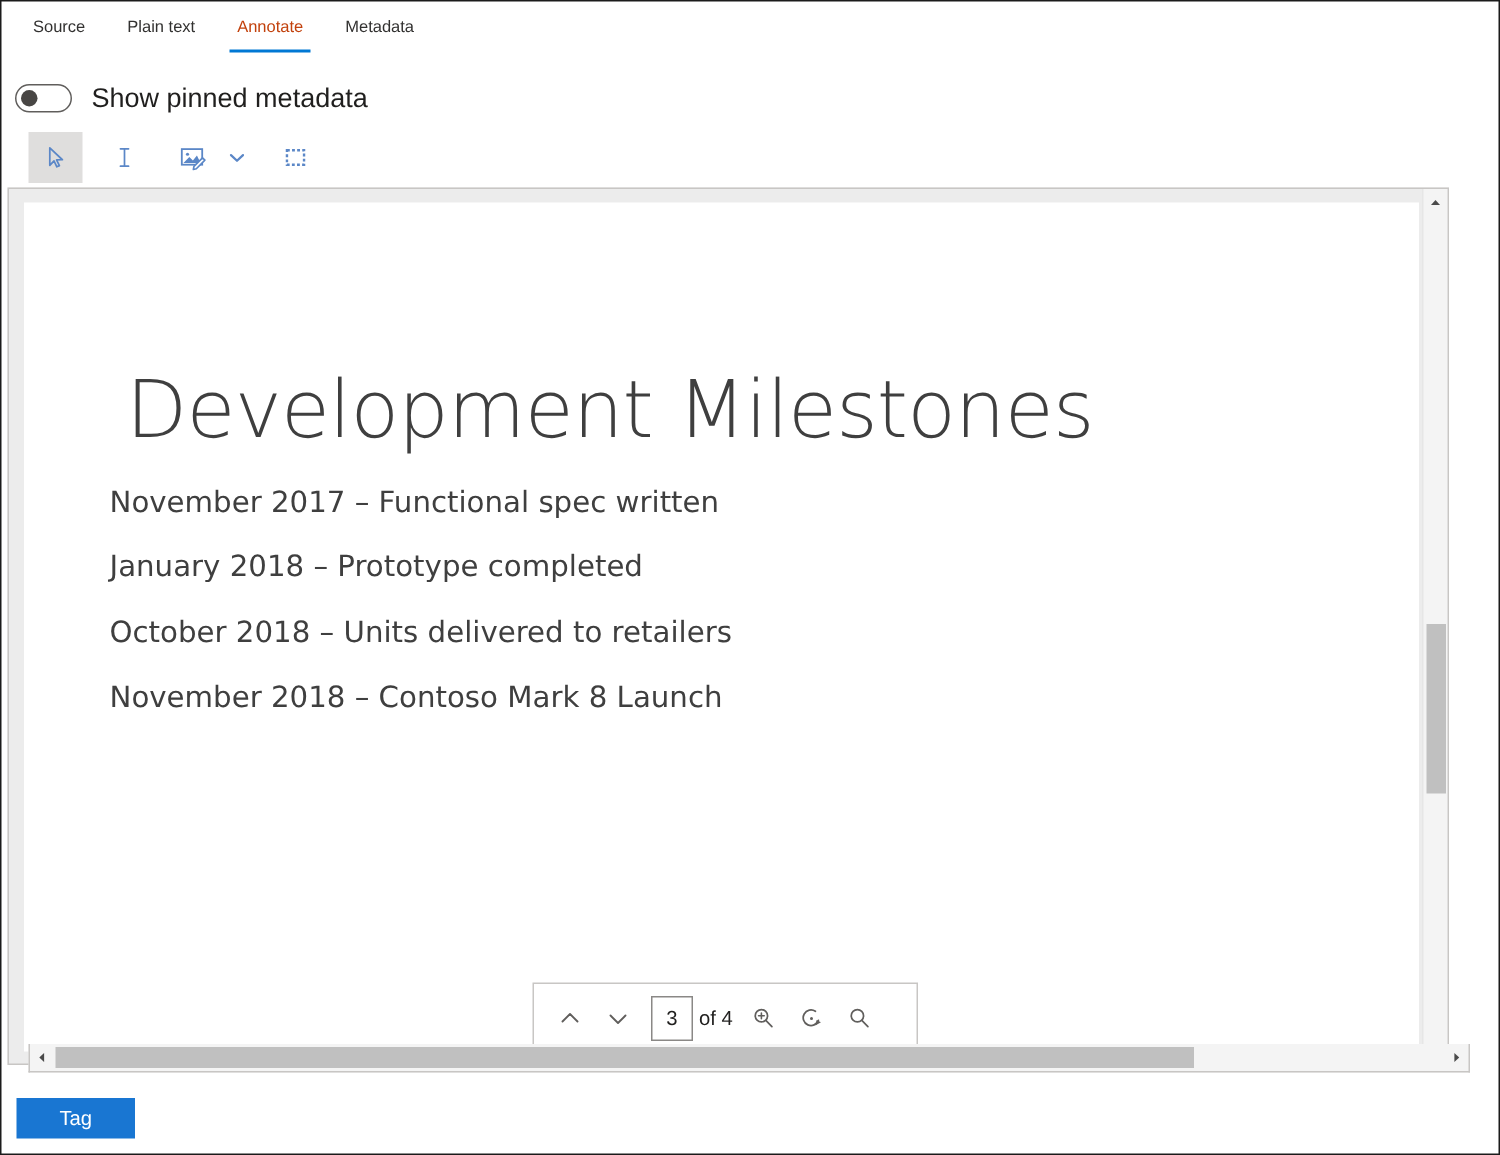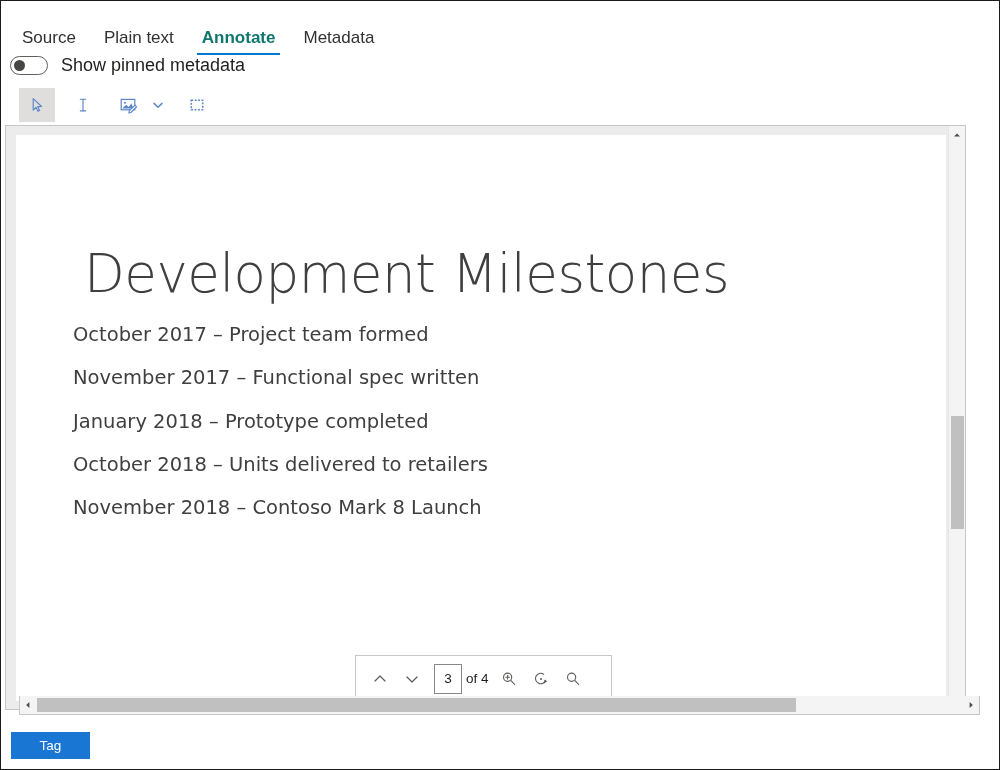--- a/index.html
+++ b/index.html
@@ -33,32 +33,31 @@
     left: 0; top: 0;
     width: 998px;
     height: 37px;
     display: flex;
     align-items: flex-start;
     padding-left: 11px;
     padding-top: 6px;
   }
   .tab {
     position: relative;
-    font-size: 17px;
+    font-size: 11px;
     color: #323130;
     padding: 2px 10px 9px 10px;
     margin-right: 8px;
     white-space: nowrap;
     cursor: pointer;
     line-height: 18px;
-    margin-top: 20px;
   }
   .tab.active {
-    font-weight: bold;
-    color: #0f766e;
+    font-weight: normal;
+    color: #c2410c;
   }
   .tab.active::after {
     content: "";
     position: absolute;
     left: 5px;
     right: 5px;
     bottom: 1px;
     height: 2px;
     background: #0078d4;
   }
@@ -378,21 +377,20 @@
 
   </div>
 
   <div id="doc-viewer">
 
     <div id="doc-page">
 
       <div id="page-title">Development Milestones</div>
 
       <div id="page-body">
-        <div class="milestone-line">October 2017 – Project team formed</div>
         <div class="milestone-line">November 2017 – Functional spec written</div>
         <div class="milestone-line">January 2018 – Prototype completed</div>
         <div class="milestone-line">October 2018 – Units delivered to retailers</div>
         <div class="milestone-line">November 2018 – Contoso Mark 8 Launch</div>
       </div>
 
     </div>
 
     <div id="page-nav">
 

